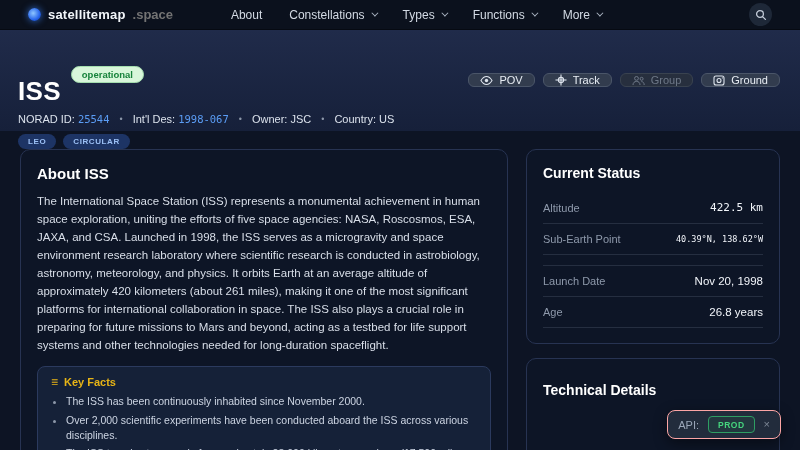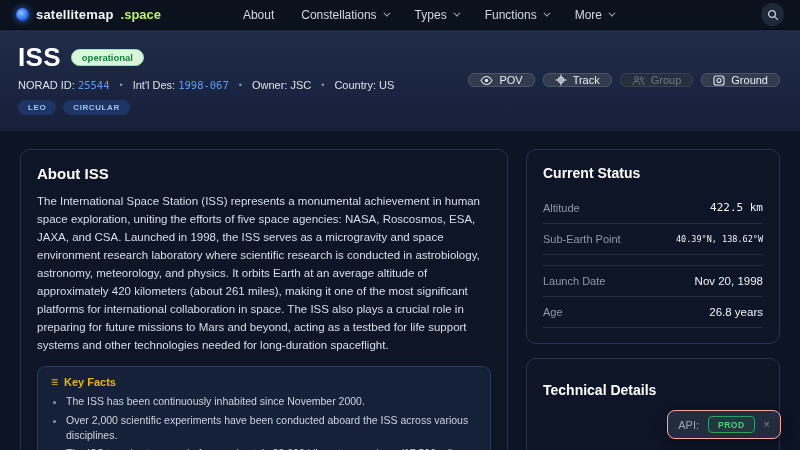--- a/index.html
+++ b/index.html
@@ -7,51 +7,51 @@
   body {
     font-family:"Liberation Sans", sans-serif;
     background:#0d1424;
     color:#e5e9f0;
     position:relative;
   }
   
   .navbar {
     height:30px; background:#0b111d;
     display:flex; align-items:center;
-    padding:0 16px; border-bottom:1px solid #060a12;
+    padding:0 28px; border-bottom:1px solid #060a12;
   }
   .brand { display:flex; align-items:center; gap:7px; cursor:pointer; }
   .brand-icon {
     width:13px; height:13px; border-radius:50%;
     background:radial-gradient(circle at 40% 40%, #8ec6ff, #2563eb 60%, #12316e);
     box-shadow:0 0 6px 1px rgba(59,130,246,.55);
   }
   .brand-name { font-size:13px; font-weight:bold; color:#f1f5f9; letter-spacing:.2px; }
-  .brand-tld { color:#bef264; font-weight:bold; font-size:13px; }
+  .brand-tld { color:#737373; font-weight:bold; font-size:13px; }
   .nav-links {
     display:flex; align-items:center; gap:27px;
     margin-left:auto; margin-right:148px; font-size:12px; color:#d3dae4;
   }
   .nav-link { display:flex; align-items:center; gap:6px; cursor:pointer; white-space:nowrap; }
   .chev {
     width:5px; height:5px; border-right:1.5px solid #aeb8c6; border-bottom:1.5px solid #aeb8c6;
     transform:rotate(45deg) translateY(-2px); display:inline-block;
   }
   .search-btn {
     width:23px; height:23px; border-radius:50%; background:#1e2838;
     display:flex; align-items:center; justify-content:center; cursor:pointer; flex:0 0 auto;
   }
   
   .page-header {
     position:relative; height:101px;
     background:linear-gradient(180deg,#202b4a 0%, #16203a 100%);
     padding:13px 20px 0 18px;
   }
   .header-top { display:flex; align-items:center; gap:10px; }
-  .sat-title { font-size:26px; font-weight:bold; color:#ffffff; letter-spacing:.3px; line-height:1.1; }
+  .sat-title { font-size:26px; font-weight:bold; color:#ffffff; letter-spacing:.3px; line-height:1.1;margin-top:34px; }
   .status-pill {
     background:#d8f6da; color:#17823b; border:1px solid #a4ddae;
     font-size:9.5px; font-weight:bold; padding:2px 10px; border-radius:9px;
   }
   .header-meta { display:flex; align-items:center; gap:10px; margin-top:7px; font-size:11px; color:#dbe2ec; }
   .meta-label { color:#dbe2ec; }
   .meta-val-accent { color:#5b9df5; font-family:"DejaVu Sans Mono", monospace; font-size:10.5px; }
   .meta-sep { color:#8b96a8; font-size:9px; }
   .header-tags { display:flex; gap:7px; margin-top:9px; }
   .tag-pill {

